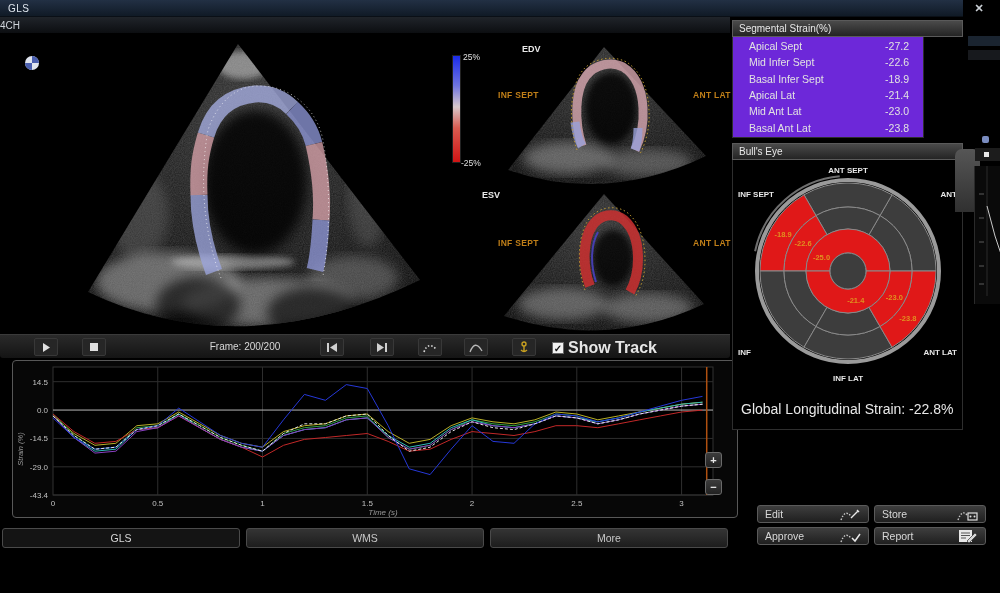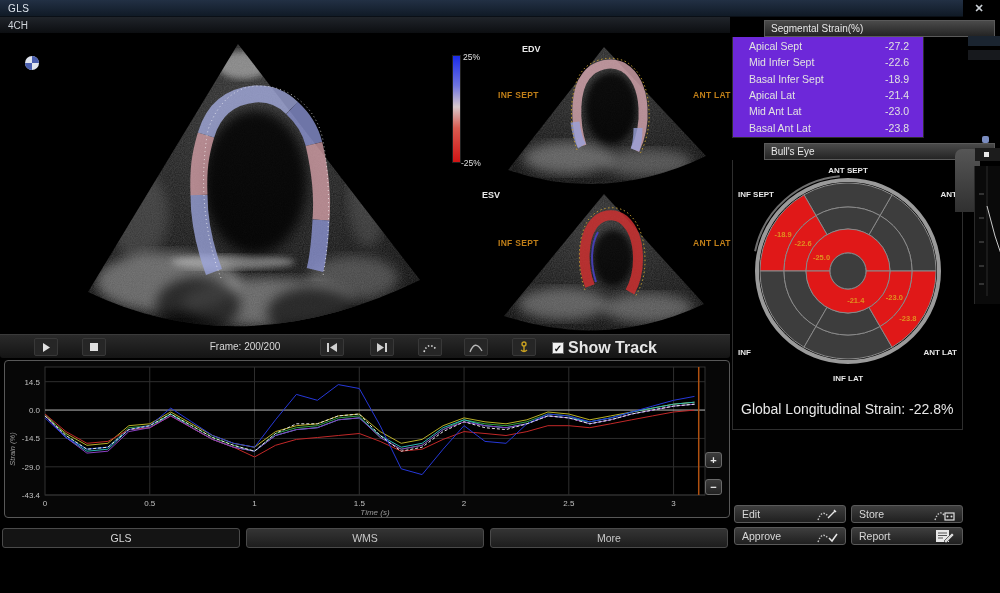--- a/index.html
+++ b/index.html
@@ -11,21 +11,21 @@
   #titlebar { position:absolute; left:0; top:0; width:963px; height:17px;
     background:linear-gradient(#223044,#101a26); border-bottom:1px solid #0a0f16;
     display:flex; align-items:center; }
   #titlebar .title { color:#dfe6ee; font-size:10px; padding-left:8px; letter-spacing:.5px; }
   #close-btn { position:absolute; right:12px; top:1px; width:18px; height:14px;
     color:#c9ced4; font-size:11px; font-weight:bold; text-align:center; line-height:14px; cursor:default; }
 
   
   #viewbar { position:absolute; left:0; top:17px; width:730px; height:16px;
     background:linear-gradient(#20242a,#0c0e11); color:#cfd4da; font-size:10px;
-    display:flex; align-items:center; padding-left:8px; }
+    display:flex; align-items:center; padding-left:0; }
 
   .abs { position:absolute; }
   .olabel { position:absolute; color:#c07f18; font-size:8.5px; font-weight:bold; letter-spacing:.3px; }
   .wlabel { position:absolute; color:#e8e8e8; font-size:9px; font-weight:bold; }
 
   
   #colorbar { position:absolute; left:452px; top:55px; width:9px; height:108px;
     background:linear-gradient(#1b2ce8 0%, #6f74e0 28%, #d9c9cc 48%, #d85b50 68%, #d01414 100%);
     border:1px solid #222; }
   .cbl { position:absolute; color:#e0e0e0; font-size:8.5px; }
@@ -37,49 +37,49 @@
   .pbtn { position:absolute; top:3px; width:24px; height:18px; background:#262626;
     border:1px solid #383838; border-radius:2px; display:flex; align-items:center; justify-content:center; }
   .frame-label { position:absolute; left:195px; top:0; width:100px; height:24px; line-height:24px;
     text-align:center; color:#d8d8d8; font-size:10px; }
   #show-track { position:absolute; left:552px; top:4px; display:flex; align-items:center; gap:4px; }
   #show-track .box { width:12px; height:12px; background:#f2f2f2; border:1px solid #666;
     color:#111; font-size:10px; font-weight:bold; line-height:11px; text-align:center; }
   #show-track .lbl { color:#e6e6e6; font-size:16px; font-weight:bold; }
 
   
-  #chart-panel { position:absolute; left:4px; top:360px; width:726px; height:158px;
+  #chart-panel { position:absolute; left:12px; top:360px; width:726px; height:158px;
     background:#070707; border:1px solid #585858; border-radius:4px; }
   .zoom-btn { position:absolute; width:17px; height:16px; background:linear-gradient(#3c3c3c,#222);
     border:1px solid #6a6a6a; border-radius:3px; color:#e8e8e8; font-size:11px; font-weight:bold;
     display:flex; align-items:center; justify-content:center; }
 
   
   .tab { position:absolute; top:528px; height:20px; background:linear-gradient(#343434,#1d1d1d);
     border:1px solid #4a4a4a; border-radius:3px; color:#c8c8c8; font-size:10.5px;
     display:flex; align-items:center; justify-content:center; }
   .tab.active { background:#141414; color:#d8d8d8; }
 
   
   .panel-header { position:absolute; left:732px; width:231px; height:17px;
     background:linear-gradient(#4a4a4a,#242424); border:1px solid #5a5a5a;
-    color:#e8e8e8; font-size:10px; display:flex; align-items:center; padding-left:6px;margin-left:32px; }
+    color:#e8e8e8; font-size:10px; display:flex; align-items:center; padding-left:6px; }
   #seg-body { position:absolute; left:732px; top:37px; width:192px; height:101px;
     background:#6d28d9; border:1px solid #2e2e2e; border-top:none;
     display:flex; flex-direction:column; justify-content:space-around; padding:1px 0; }
   .seg-row { display:flex; justify-content:space-between; padding:0 14px 0 16px;
     color:#e2e2e2; font-size:10.5px; }
   #bull-body { position:absolute; left:732px; top:160px; width:231px; height:270px;
     background:#000; border:1px solid #2e2e2e; border-top:none; }
   #gls-line { position:absolute; left:8px; top:241px; color:#e8e8e8; font-size:14px; }
 
   
   .act-btn { position:absolute; height:18px; background:linear-gradient(#3e3e3e,#1f1f1f);
     border:1px solid #5a5a5a; border-radius:3px; color:#d8d8d8; font-size:10.5px;
-    display:flex; align-items:center; justify-content:space-between; padding:0 7px; }
+    display:flex; align-items:center; justify-content:space-between; padding:0 7px;margin-left:23px; }
 
   
   .strip-el { position:absolute; background:#15181c; }
   #strip-tab { position:absolute; left:955px; top:149px; width:25px; height:63px;
     background:linear-gradient(#565656,#303030); border-radius:7px 7px 0 0; }
   #strip-toolbar { position:absolute; left:975px; top:148px; width:25px; height:13px; background:#1c1c1c; }
   #strip-toolbar .sq { position:absolute; left:9px; top:4px; width:5px; height:5px; background:#e8e8e8; }
   #strip-chart { position:absolute; left:974px; top:166px; width:26px; height:138px;
     background:#0a0a0a; border-left:1px solid #2a2a2a; }
   svg text { font-family:"Liberation Sans", sans-serif; }

